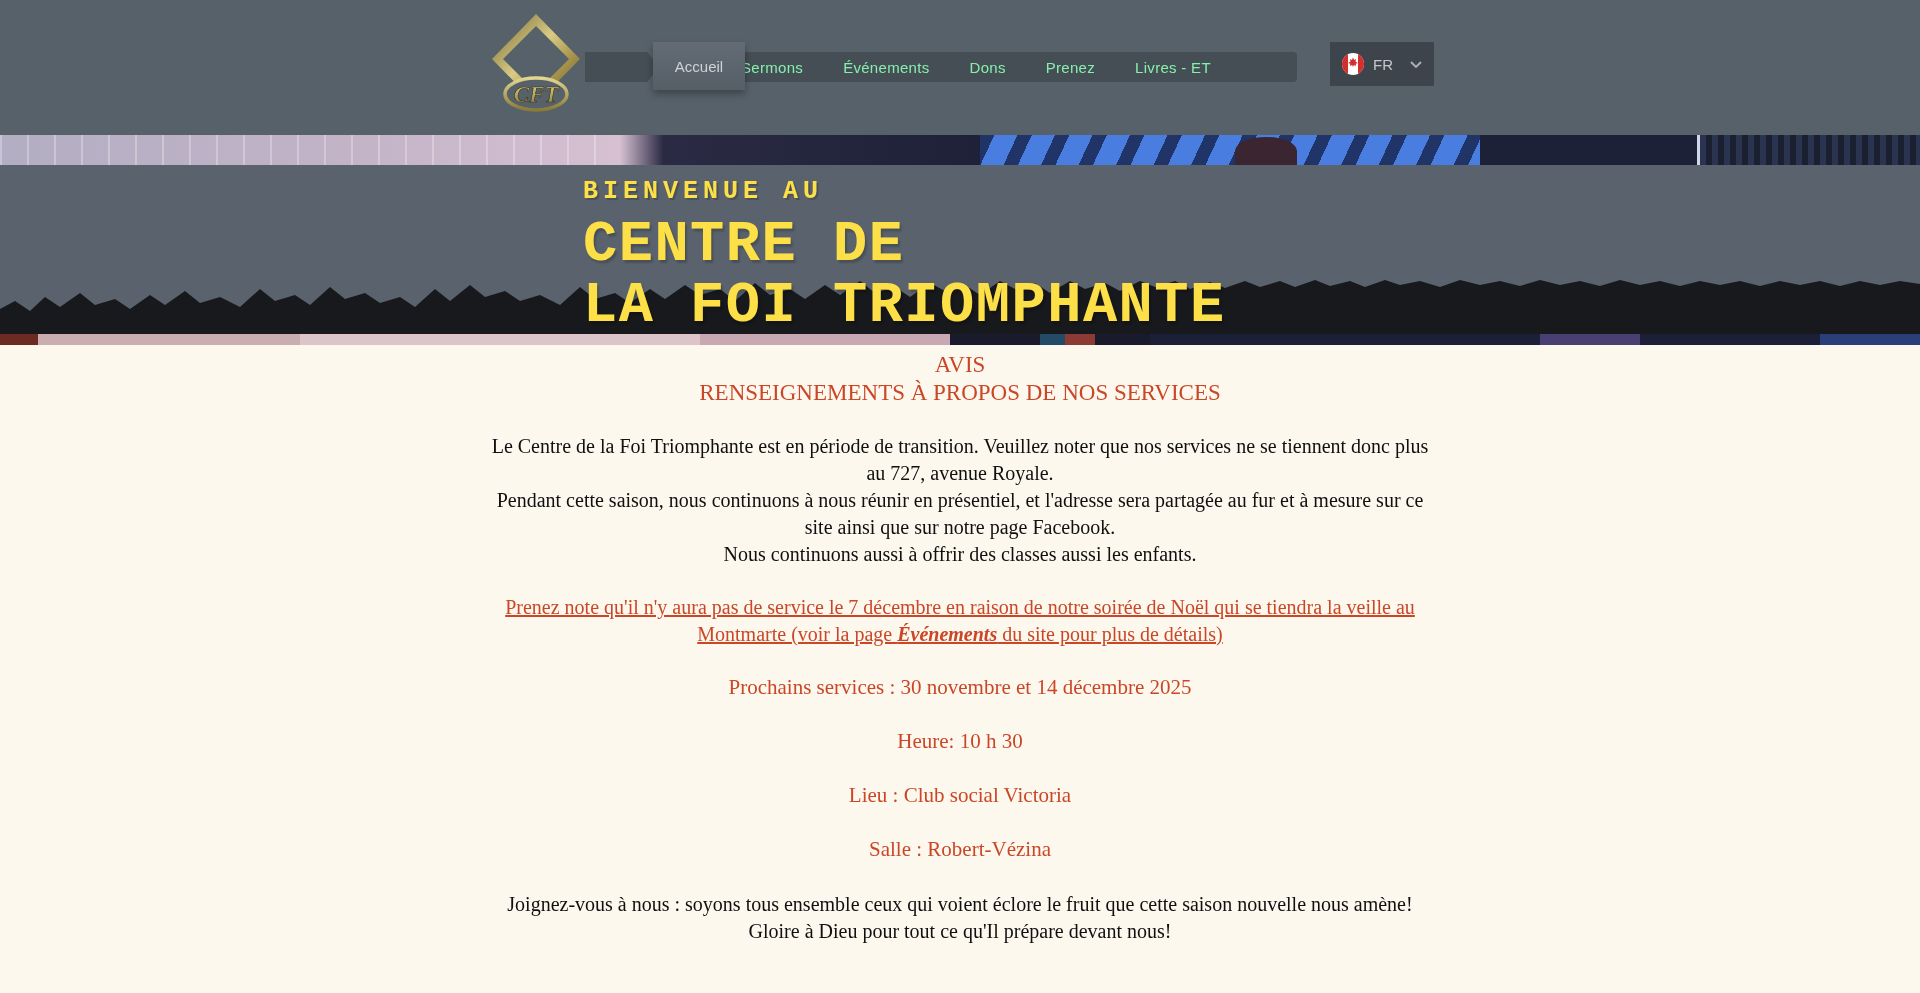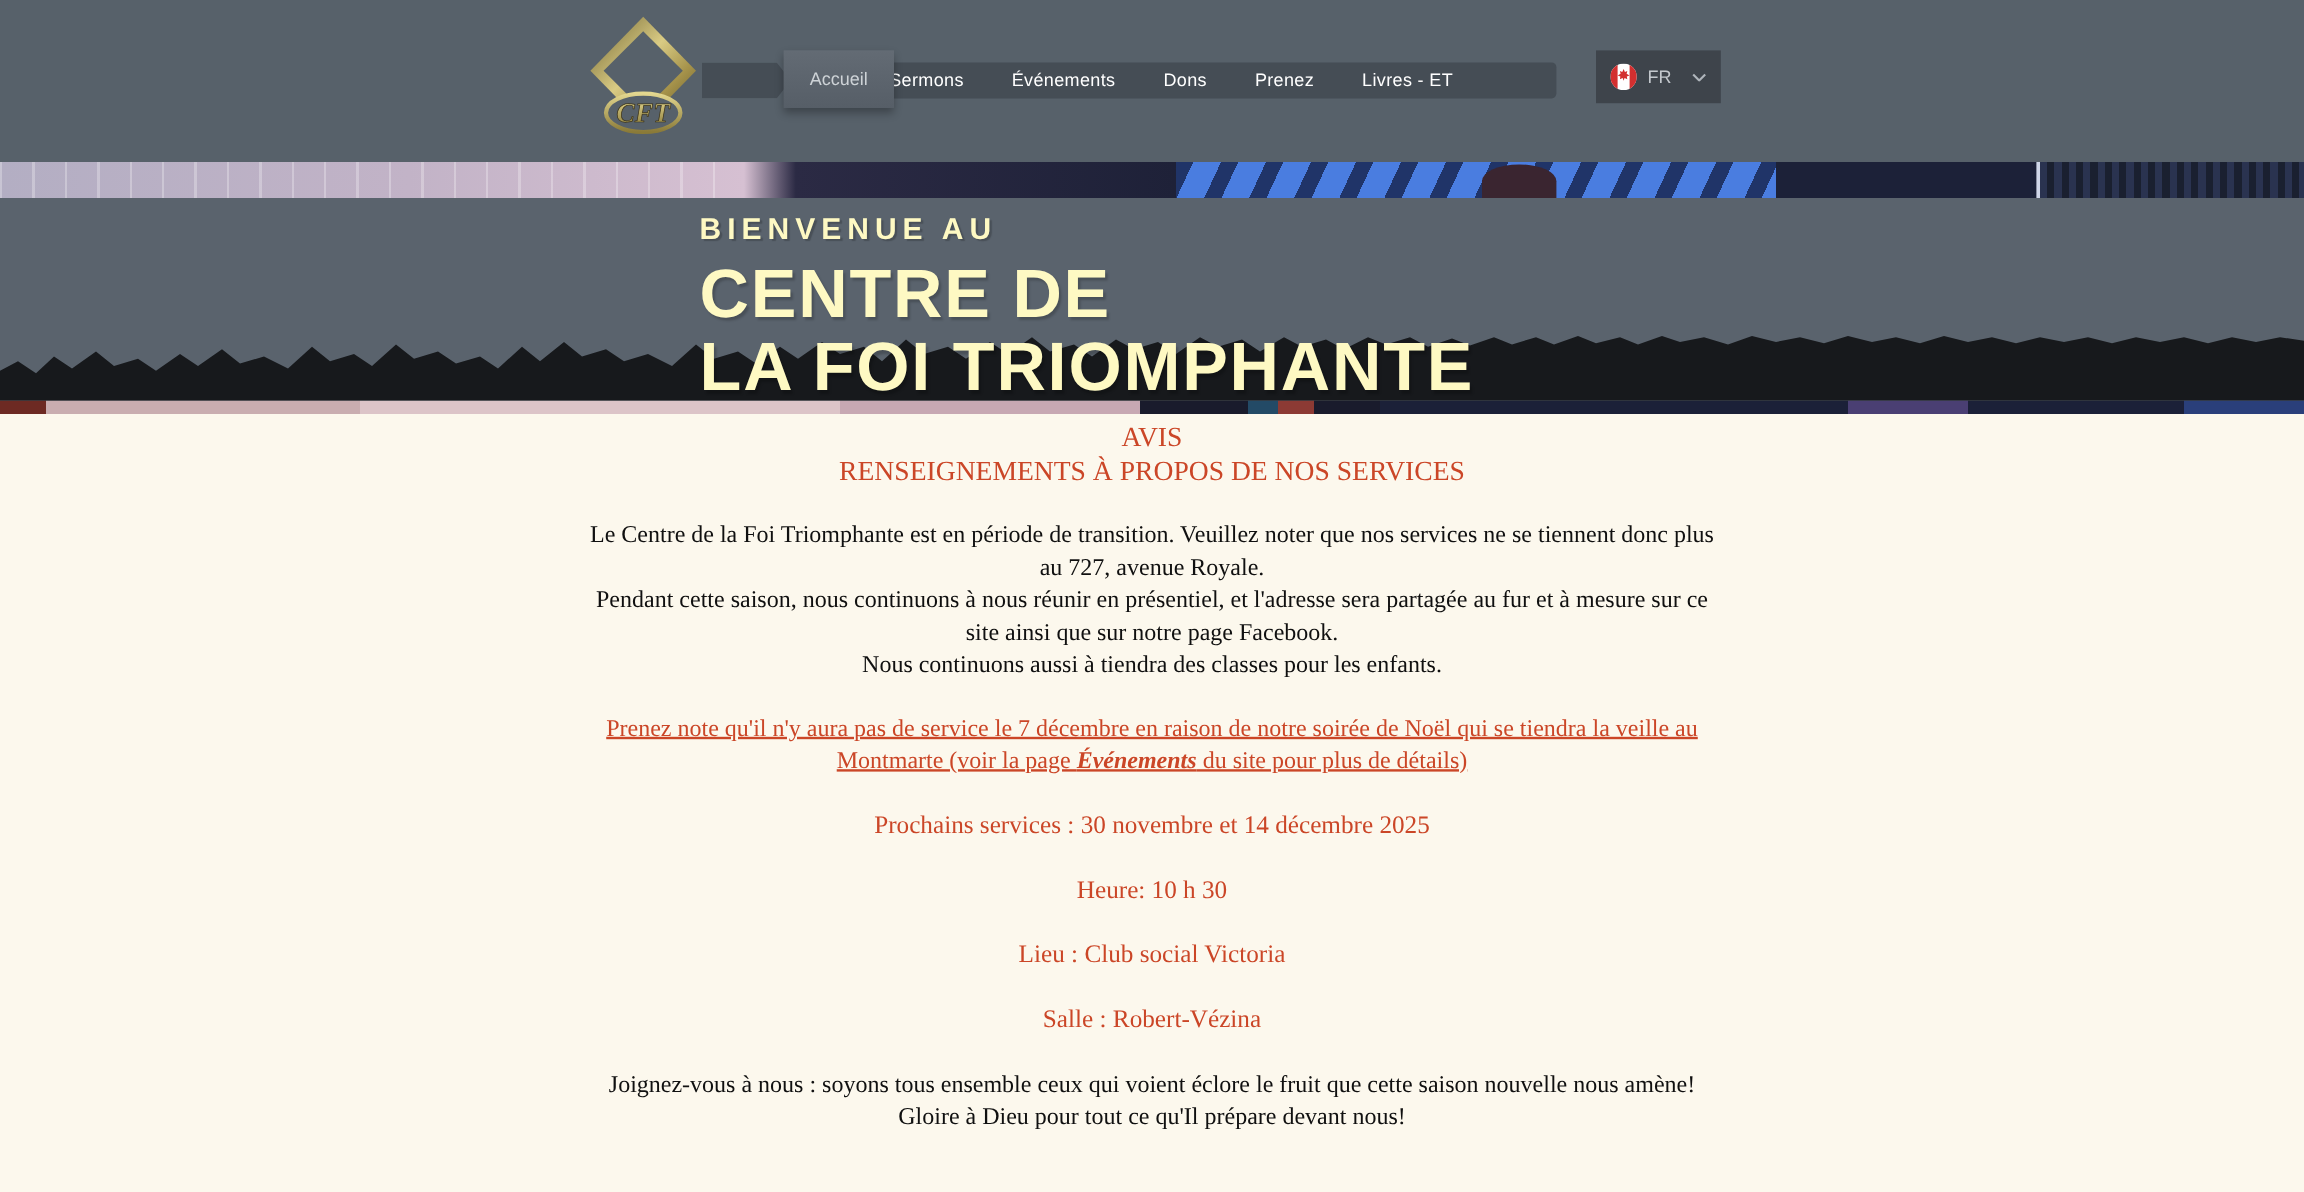--- a/index.html
+++ b/index.html
@@ -13,21 +13,21 @@
   .logo{position:absolute;left:490px;top:12px;width:92px;height:102px;cursor:pointer;}
   .navwrap{position:absolute;left:585px;top:52px;width:712px;height:30px;}
   .nav-cap{position:absolute;left:0;top:0;width:74px;height:30px;background:#454d55;
     clip-path:polygon(0 0,84% 0,100% 50%,84% 100%,0 100%);}
   .nav-bar{position:absolute;left:136px;top:0;width:576px;height:30px;background:#454d55;border-radius:0 4px 4px 0;}
   .nav-tab{position:absolute;left:68px;top:-10px;width:92px;height:48px;
     background:linear-gradient(180deg,#636b74,#565e67);
     box-shadow:0 4px 7px rgba(0,0,0,.3);
     display:flex;align-items:center;justify-content:center;cursor:pointer;}
   .nav-items{position:absolute;left:136px;top:0;width:576px;height:30px;display:flex;align-items:center;}
-  .nav-item{padding:0 20px;color:#ffffff;font-size:15px;letter-spacing:.3px;cursor:pointer;white-space:nowrap;}
+  .nav-item{padding:0 20px;color:#86efac;font-size:15px;letter-spacing:.3px;cursor:pointer;white-space:nowrap;}
   .nav-tab span{color:#ced3d7;font-size:15px;}
   .lang{position:absolute;left:1330px;top:42px;width:104px;height:44px;background:#3e444b;border-radius:0;
     display:flex;align-items:center;padding:0 12px;box-sizing:border-box;gap:9px;cursor:pointer;}
   .lang .code{color:#c3c8cd;font-size:15px;flex:1;}
   
   .hero{position:absolute;top:135px;left:0;width:1920px;height:210px;background:#5a636d;overflow:hidden;}
   .strip-top{position:absolute;top:0;left:0;width:1920px;height:30px;}
   .st-left{position:absolute;left:0;top:0;width:620px;height:30px;
     background:linear-gradient(90deg,#b3aec3,#c2b3c7 55%,#d6c0d2);}
   .st-left::after{content:"";position:absolute;inset:0;
@@ -39,21 +39,21 @@
   .st-head{position:absolute;left:1235px;top:2px;width:62px;height:28px;background:#3a2530;border-radius:50% 50% 0 0;}
   .st-right{position:absolute;left:1480px;top:0;width:220px;height:30px;background:#1c2138;}
   .st-line{position:absolute;left:1697px;top:0;width:3px;height:30px;background:#cfd6e8;}
   .st-far{position:absolute;left:1700px;top:0;width:220px;height:30px;
     background:repeating-linear-gradient(90deg,#2a3350 0 6px,#1a2030 6px 12px);}
   .silhouette{position:absolute;left:0;bottom:11px;width:1920px;height:55px;}
   .strip-bottom{position:absolute;left:0;bottom:0;width:1920px;height:11px;
     background:linear-gradient(90deg,#6d2a23 0 38px,#c9adb0 38px 300px,#dcc4c8 300px 700px,#c7a8b3 700px 950px,
       #191b2c 950px 1040px,#234a66 1040px 1065px,#8c3a34 1065px 1095px,#191b2c 1095px 1150px,
       #1b2038 1150px 1540px,#4a3f73 1540px 1640px,#1b2038 1640px 1820px,#2a3f7a 1820px 1920px);}
-  .hero-text{position:absolute;left:583px;top:42px;color:#fef9c3;}
+  .hero-text{position:absolute;left:583px;top:42px;color:#fde047;font-family:Liberation Mono, monospace;}
   .hero-kicker{font-size:25px;font-weight:700;letter-spacing:5px;text-shadow:2px 2px 1px rgba(0,0,0,.2);}
   .hero-title{font-size:57px;line-height:61px;font-weight:800;letter-spacing:1.5px;margin-top:9px;
     text-shadow:2px 3px 2px rgba(0,0,0,.2);}
   
   .main{position:absolute;top:345px;left:0;width:1920px;height:648px;background:#fcf8ed;
     font-family:"Liberation Serif", serif;text-align:center;}
   .inner{width:940px;margin:0 auto;padding-top:6px;}
   .red{color:#cb4627;}
   .heading{font-size:23px;line-height:28px;}
   .intro{margin-top:26px;color:#101010;font-size:20px;line-height:27px;}
@@ -152,21 +152,21 @@
 </div>
 
 <div class="main">
   <div class="inner">
     <div class="heading red">AVIS</div>
     <div class="heading red">RENSEIGNEMENTS À PROPOS DE NOS SERVICES</div>
 
     <div class="intro">
       <div>Le Centre de la Foi Triomphante est en période de transition. Veuillez noter que nos services ne se tiennent donc plus au 727, avenue Royale.</div>
       <div>Pendant cette saison, nous continuons à nous réunir en présentiel, et l'adresse sera partagée au fur et à mesure sur ce site ainsi que sur notre page Facebook.</div>
-      <div>Nous continuons aussi à tiendra des classes pour les enfants.</div>
+      <div>Nous continuons aussi à offrir des classes aussi les enfants.</div>
     </div>
 
     <div class="linknote">
       <a><span>Prenez note qu'il n'y aura pas de service le 7 décembre en raison de notre soirée de Noël qui se tiendra la veille au Montmarte (voir la page </span><span class="em">Événements</span><span> du site pour plus de détails)</span></a>
     </div>
 
     <div class="detail red first">Prochains services : 30 novembre et 14 décembre 2025</div>
     <div class="detail red">Heure: 10 h 30</div>
     <div class="detail red">Lieu : Club social Victoria</div>
     <div class="detail red">Salle : Robert-Vézina</div>

